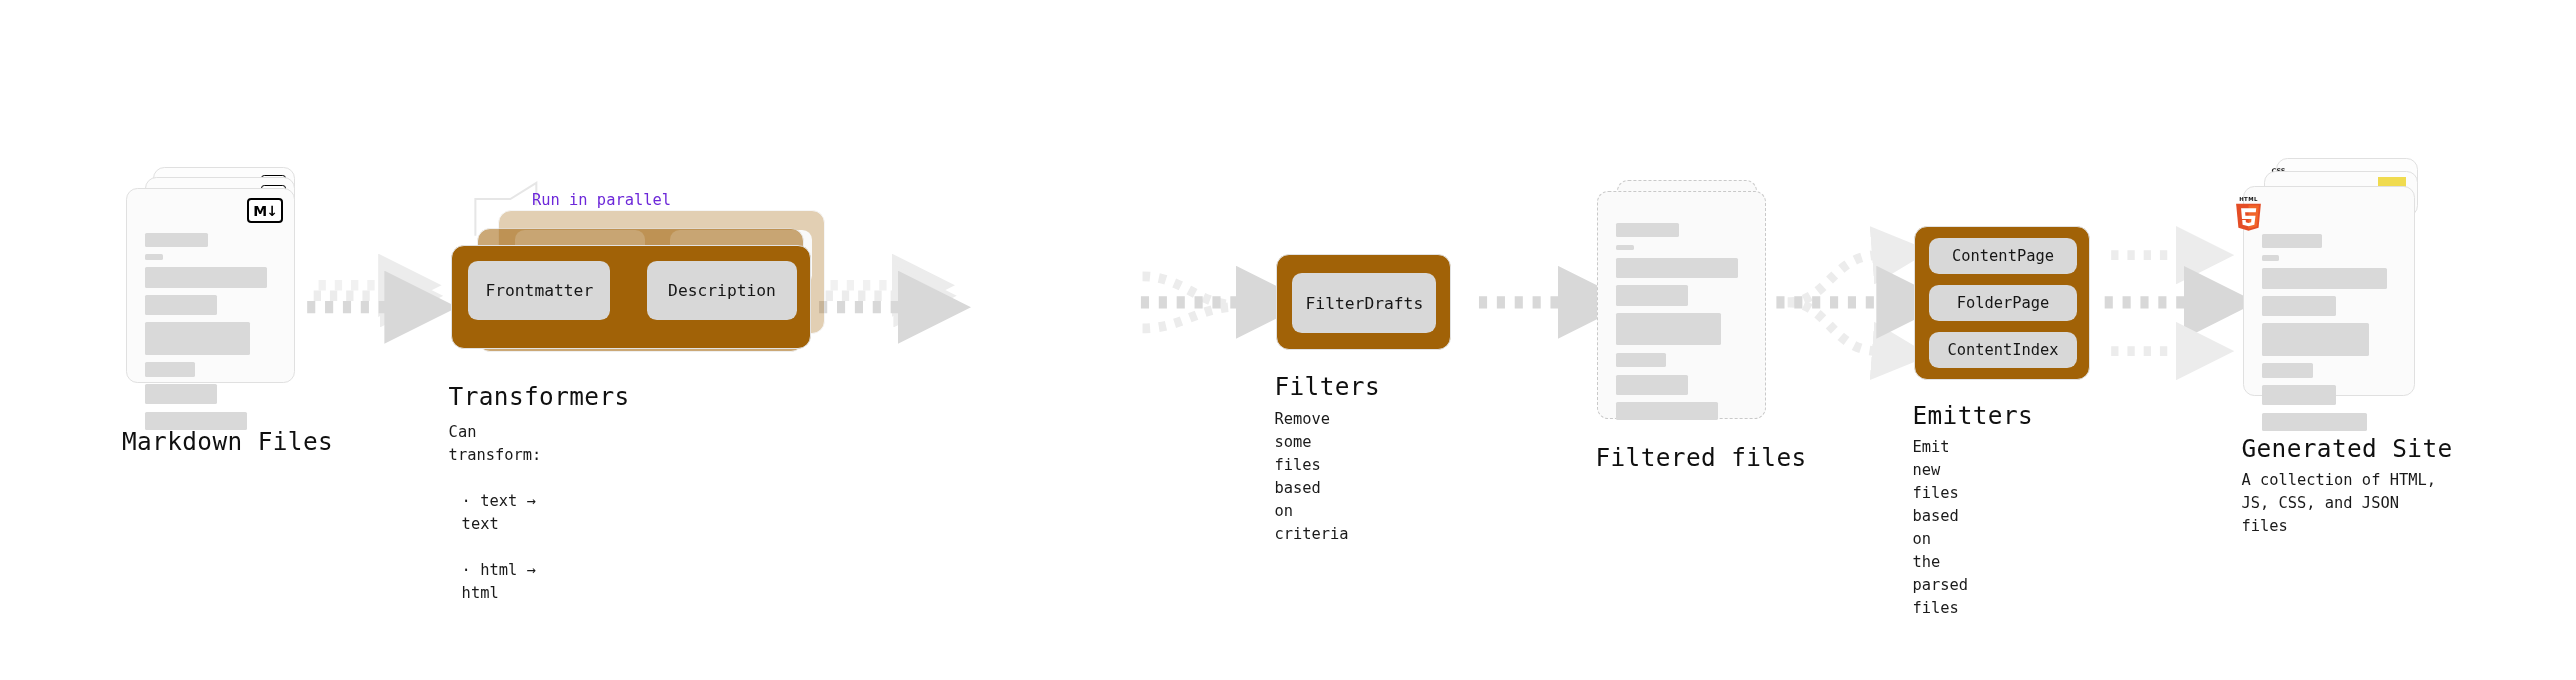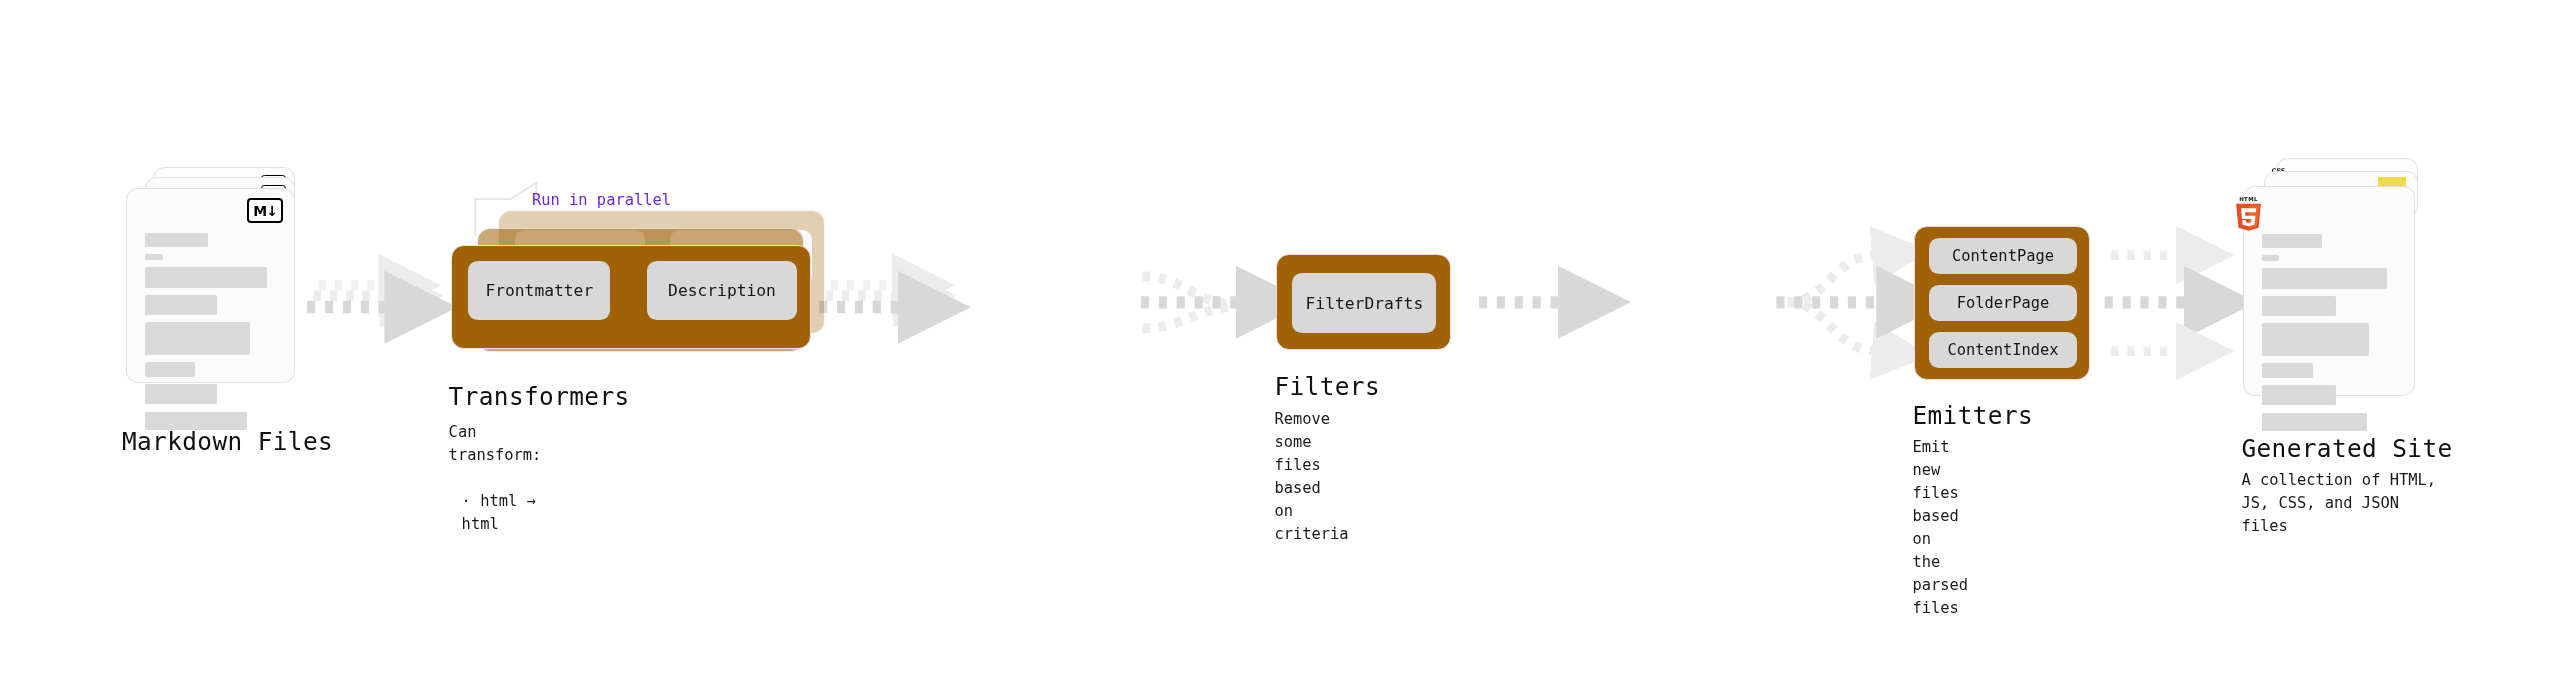--- a/index.html
+++ b/index.html
@@ -260,38 +260,60 @@
       <div class="pill" style="left:16.3px; top:14.6px; width:142px; height:59px;">
         <span>Frontmatter</span>
       </div>
     </div>
 
     <div class="stage-title" style="position:absolute; left:-2.4px; top:187px;">Transformers</div>
 
     <div style="position:absolute; left:-2.4px; top:226px;">
       <div class="stage-desc">Can transform:</div>
       <div class="stage-desc" style="padding-left:13px;">
+        ·&nbsp;<span>text → text</span>
+      </div>
+      <div class="stage-desc" style="padding-left:13px;">
         ·&nbsp;<span>html → html</span>
       </div>
     </div>
   </div>
 
 
   <div class="stage" style="left:1276px; top:254px;">
     <div class="panel" style="left:0px; top:0px; width:175px; height:96px; position:absolute;">
       <div class="pill" style="left:15.4px; top:18px; width:144px; height:60px;">
         <span>FilterDrafts</span>
       </div>
     </div>
 
     <div class="stage-title" style="position:absolute; left:-1.6px; top:118px;">Filters</div>
     <div class="stage-desc" style="position:absolute; left:-1.6px; top:154px;">Remove some files based
 on criteria</div>
   </div>
 
+  <div class="stage" style="left:1597px; top:180px;">
+    <div class="doc-stack" style="width:187px; height:236px;">
+      <div class="doc dashed" style="left:19.5px; top:0px; width:140px; height:41px;"></div>
+      <div class="doc dashed" style="left:0px; top:11.4px; width:169px; height:228px;">
+        <div class="doc-body" style="top:31px;">
+          <div class="bar" style="width:48%; height:14px;"></div>
+          <div class="bar" style="width:14%; height:5.7px;"></div>
+          <div class="bar" style="width:93%; height:20.3px; margin-top:4.9px;"></div>
+          <div class="bar" style="width:55%; height:20.3px;"></div>
+          <div class="bar" style="width:80%; height:32.5px;"></div>
+          <div class="bar" style="width:38%; height:14.6px;"></div>
+          <div class="bar" style="width:55%; height:20.3px;"></div>
+          <div class="bar" style="width:78%; height:18px;"></div>
+        </div>
+      </div>
+    </div>
+
+    <div class="stage-title" style="position:absolute; left:-1.6px; top:263px;">Filtered files</div>
+  </div>
 
   <div class="stage" style="left:1914px; top:226px;">
     <div class="panel" style="left:0px; top:0px; width:176px; height:154px; position:absolute;">
       <div class="pill" style="left:14px; top:10.6px; width:148px; height:36px; font-size:15.4px;">
         <span>ContentPage</span>
       </div>
       <div class="pill" style="left:14px; top:58px; width:148px; height:36px; font-size:15.4px;">
         <span>FolderPage</span>
       </div>
       <div class="pill" style="left:14px; top:105px; width:148px; height:36px; font-size:15.4px;">

